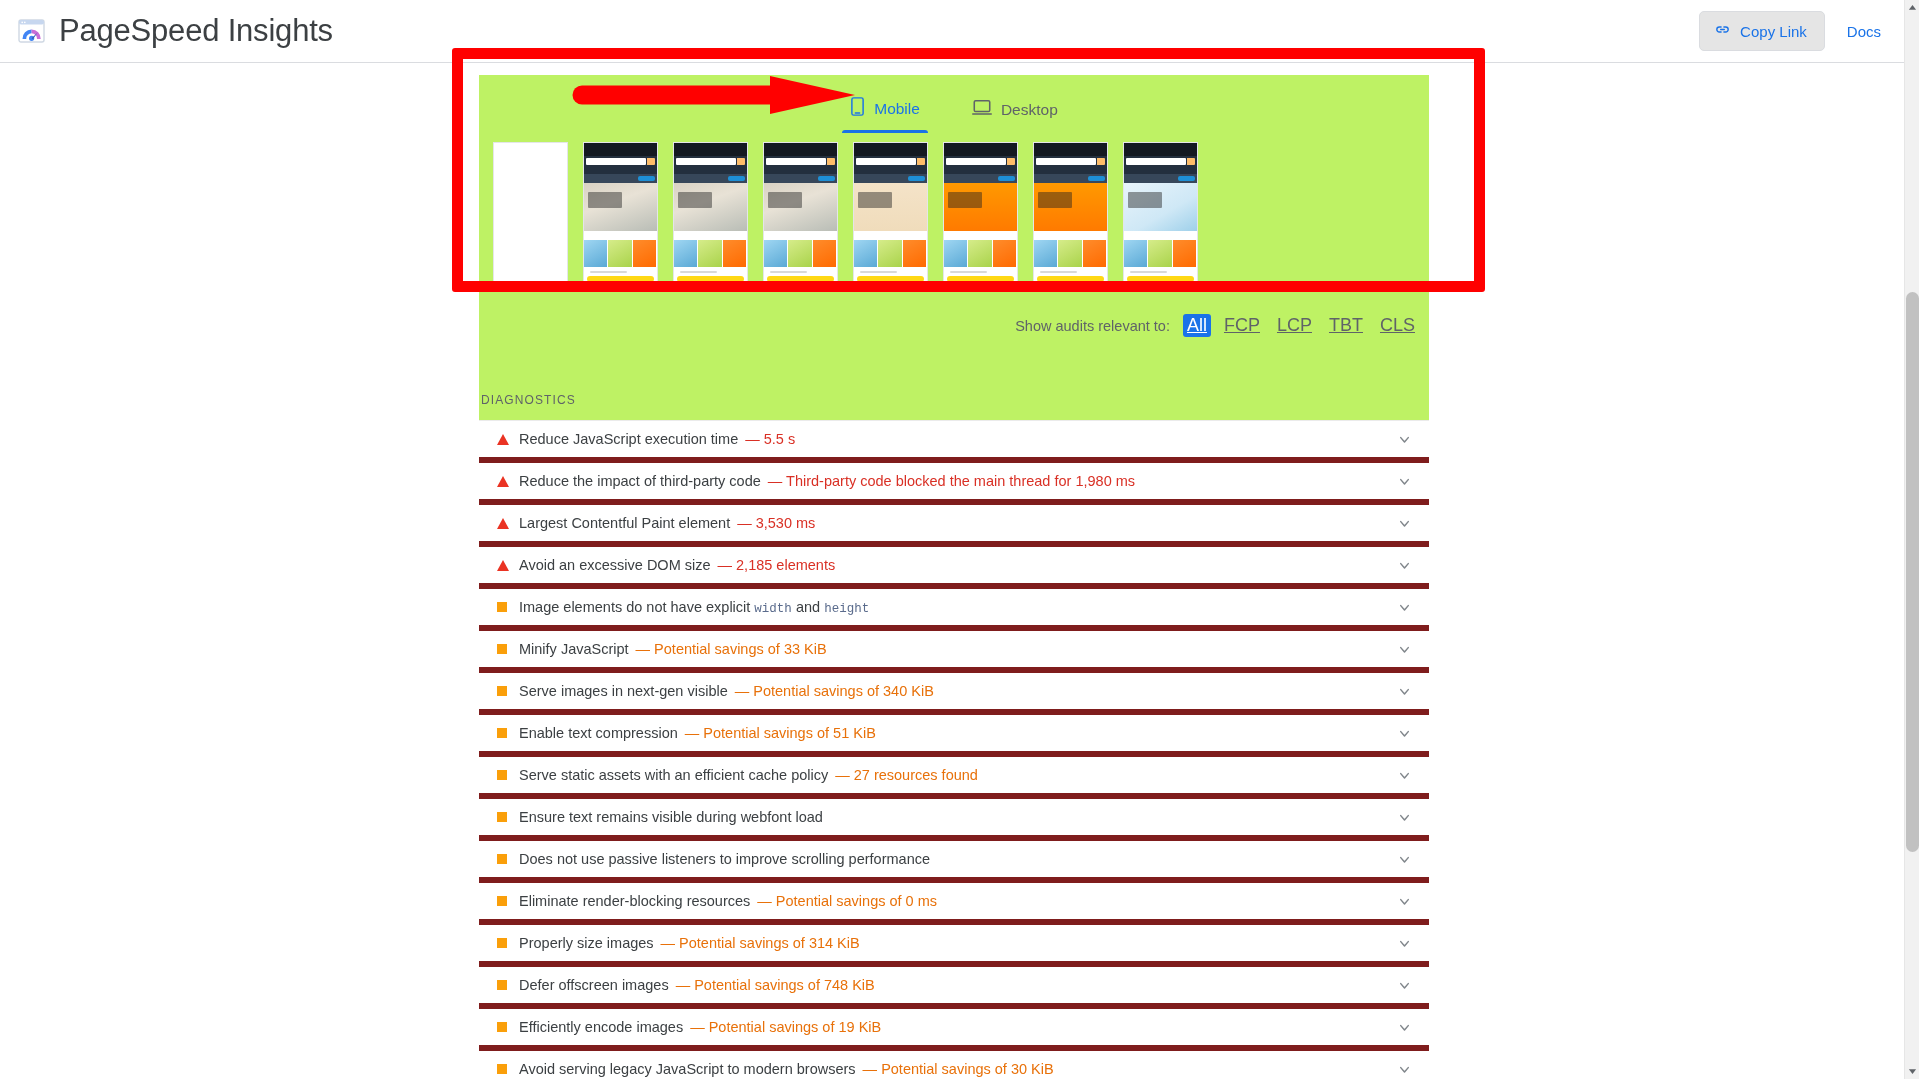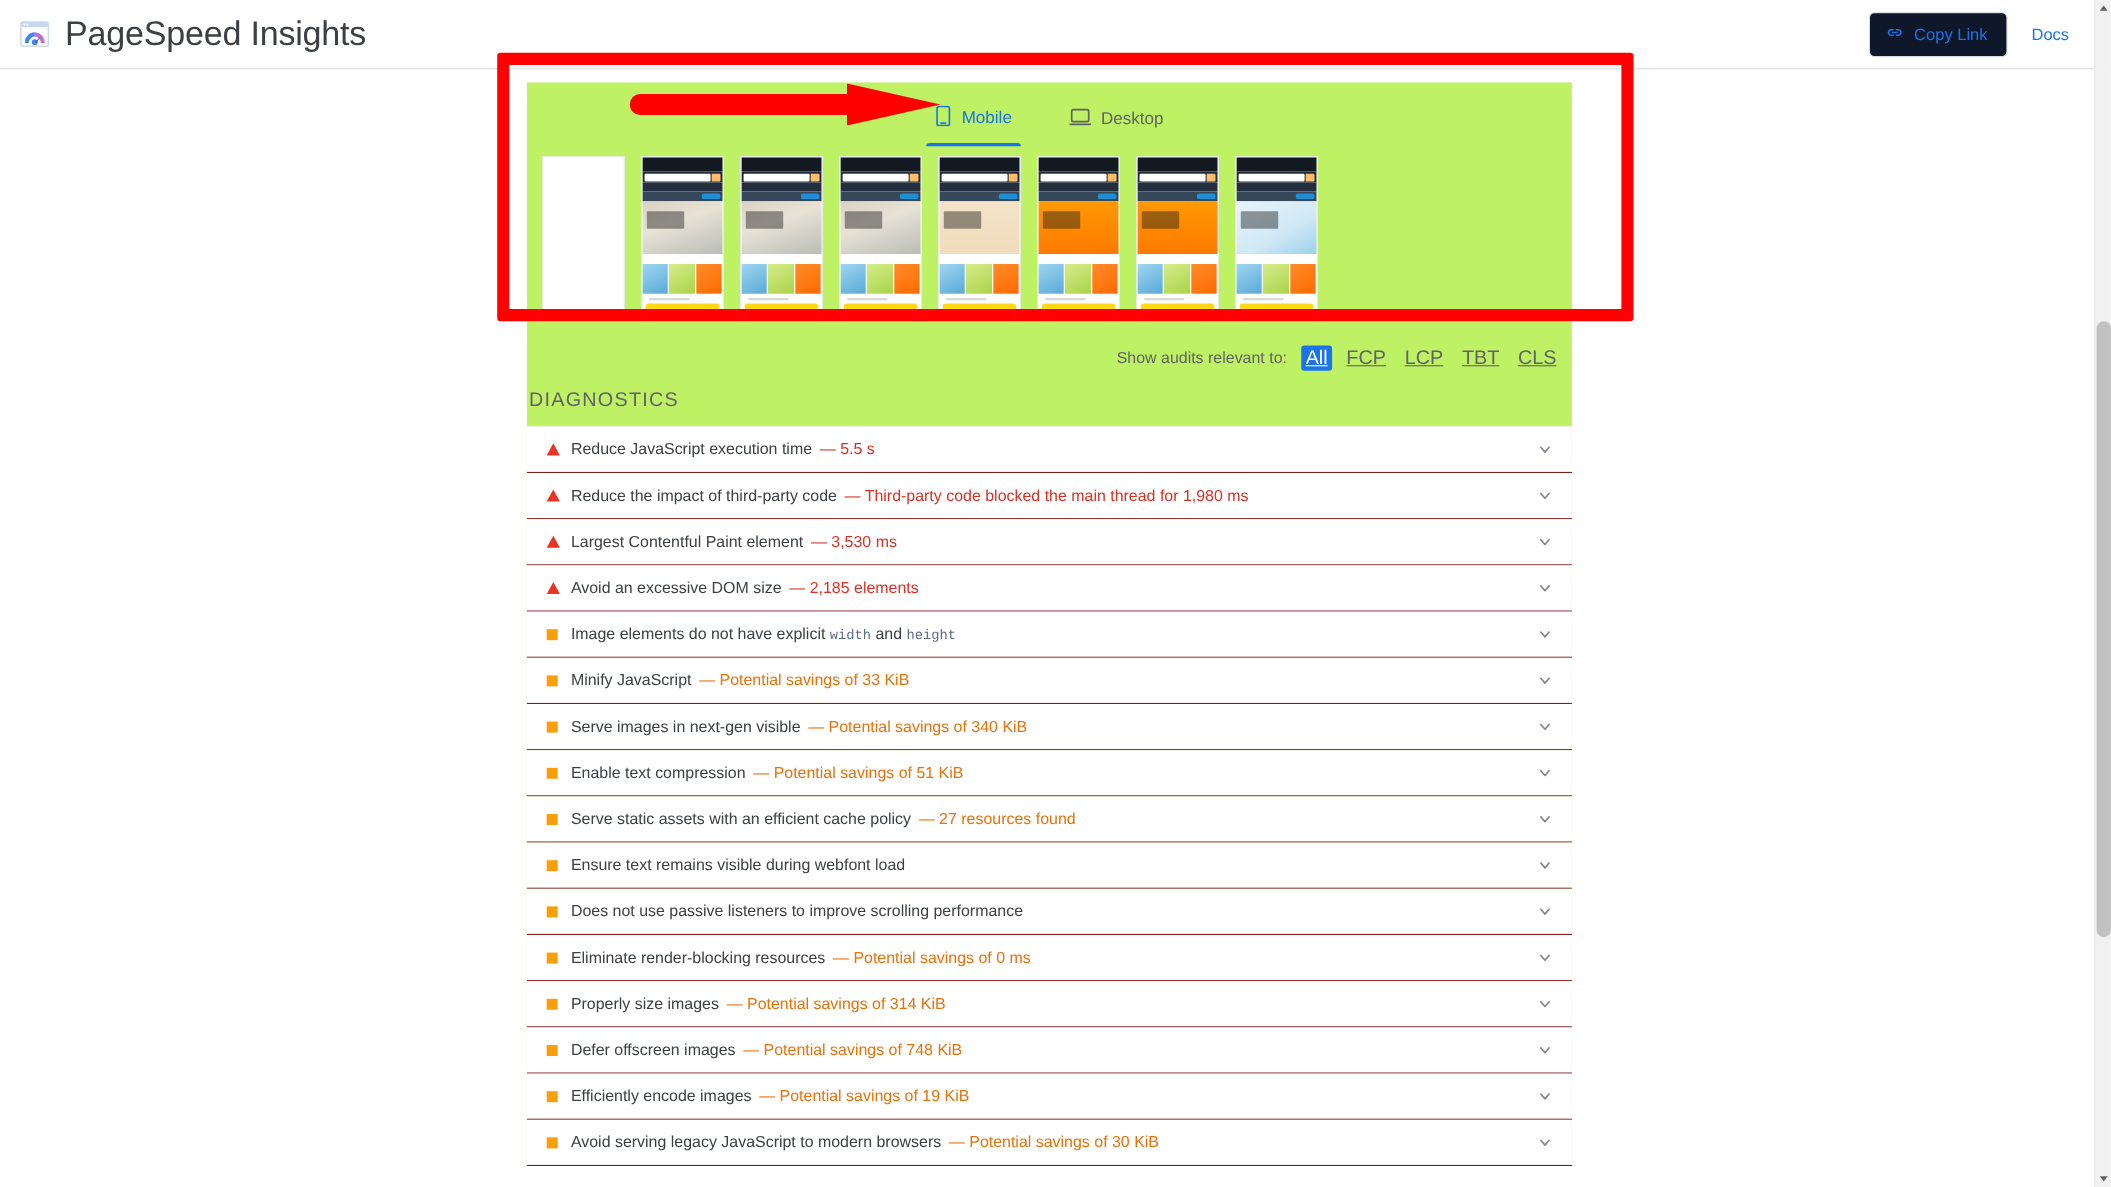--- a/index.html
+++ b/index.html
@@ -30,21 +30,21 @@
     font-weight: 400;
   }
   #header-actions {
     margin-left: auto; display: flex; align-items: center;
     gap: 22px; margin-right: 38px;
   }
   #copy-link-button {
     display: flex; align-items: center; gap: 9px;
     border: 1px solid #dadce0; border-radius: 5px;
     padding: 9px 17px 9px 14px;
-    color: #1a73e8; font-size: 15px; background: #0f172a;
+    color: #1a73e8; font-size: 15px; background: #e5e5e5;
     cursor: pointer;
   }
   #docs-link {
     color: #1a73e8; font-size: 15px; text-decoration: none; cursor: pointer;
   }
 
   
   #page-body {
     position: absolute; top: 63px; left: 0;
     width: 1904px; height: 1016px;
@@ -124,28 +124,29 @@
   .filter-chip {
     font-size: 18px; color: #5f6368; cursor: pointer;
     text-decoration: underline; padding: 1px 4px; border-radius: 3px;
   }
   .filter-chip.selected {
     background: #1a73e8; color: #fff; text-decoration: underline;
   }
 
   
   #diagnostics-heading {
-    font-size: 18px; color: #5f6368; letter-spacing: 1.1px;
+    font-size: 12px; color: #5f6368; letter-spacing: 1.1px;
     padding: 6px 0 13px 2px;
+    margin-top: 40px;
   }
   #audit-list { border-top: 1px solid #ebebeb; }
   .audit-row {
     display: flex; align-items: center;
     height: 42px; padding: 0 16px 0 18px;
-    border-bottom: 1px solid #7f1d1d;
+    border-bottom: 6px solid #7f1d1d;
     cursor: pointer; background: #fff;
   }
   .audit-marker { flex: 0 0 auto; width: 22px; display: flex; align-items: center; }
   .marker-fail {
     width: 0; height: 0;
     border-left: 6.5px solid transparent;
     border-right: 6.5px solid transparent;
     border-bottom: 11px solid #ea3323;
   }
   .marker-average {

